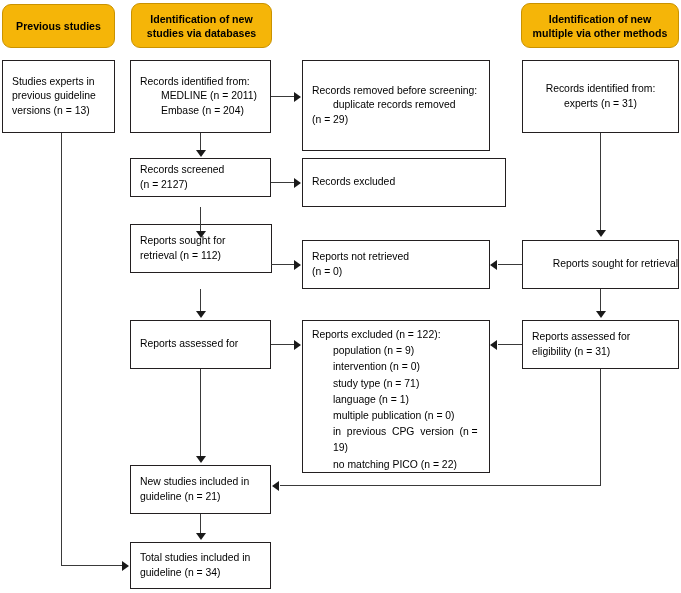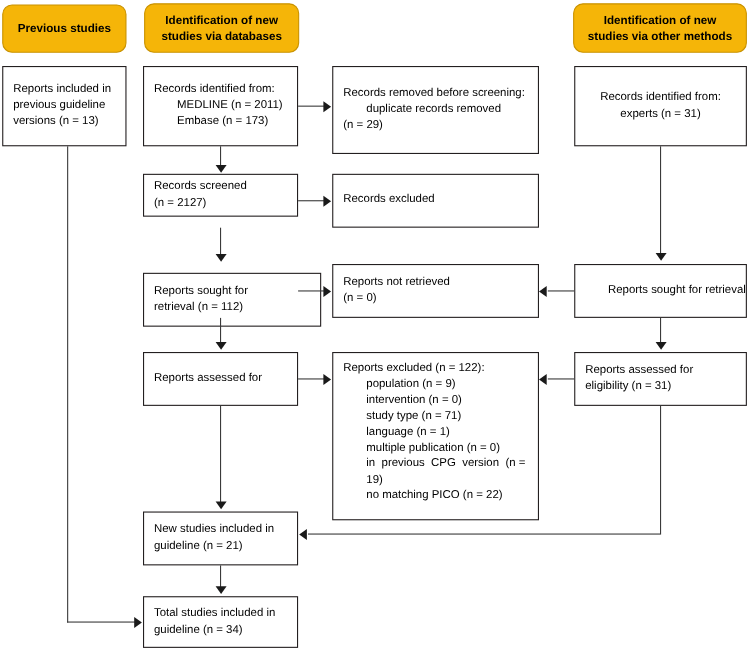--- a/index.html
+++ b/index.html
@@ -65,74 +65,74 @@
     <span class="ln">Previous studies</span>
   </div>
 
   <div class="header" style="left:131px;top:3px;width:141px;height:45px;">
     <span class="ln">Identification of new</span>
     <span class="ln">studies via databases</span>
   </div>
 
   <div class="header" style="left:521px;top:3px;width:158px;height:45px;">
     <span class="ln">Identification of new</span>
-    <span class="ln">studies via other methods</span>
+    <span class="ln">multiple via other methods</span>
   </div>
 
   <div class="node" style="left:2px;top:60px;width:113px;height:73px;">
-    <span class="ln">Reports included in</span>
+    <span class="ln">Studies experts in</span>
     <span class="ln">previous guideline</span>
     <span class="ln">versions (n = 13)</span>
   </div>
 
   <div class="node" style="left:130px;top:60px;width:141px;height:73px;">
     <span class="ln">Records identified from:</span>
     <span class="ln indent1">MEDLINE (n = 2011)</span>
-    <span class="ln indent1">Embase (n = 173)</span>
-  </div>
-
-  <div class="node" style="left:302px;top:60px;width:188px;height:80px;">
+    <span class="ln indent1">Embase (n = 204)</span>
+  </div>
+
+  <div class="node" style="left:302px;top:60px;width:188px;height:91px;">
     <span class="ln">Records removed before screening:</span>
     <span class="ln indent1">duplicate records removed</span>
     <span class="ln">(n = 29)</span>
   </div>
 
   <div class="node" style="left:522px;top:60px;width:157px;height:73px;align-items:center;">
     <span class="ln" style="padding-left:0;">Records identified from:</span>
     <span class="ln" style="padding-left:0;">experts (n = 31)</span>
   </div>
 
   <div class="node" style="left:130px;top:158px;width:141px;height:39px;">
     <span class="ln">Records screened</span>
     <span class="ln">(n = 2127)</span>
   </div>
 
-  <div class="node" style="left:302px;top:158px;width:188px;height:49px;">
+  <div class="node" style="left:302px;top:158px;width:204px;height:49px;">
     <span class="ln">Records excluded</span>
   </div>
 
-  <div class="node" style="left:130px;top:248px;width:162px;height:49px;">
+  <div class="node" style="left:130px;top:224px;width:142px;height:49px;">
     <span class="ln">Reports sought for</span>
     <span class="ln">retrieval (n = 112)</span>
   </div>
 
   <div class="node" style="left:302px;top:240px;width:188px;height:49px;">
     <span class="ln">Reports not retrieved</span>
     <span class="ln">(n = 0)</span>
   </div>
 
   <div class="node" style="left:522px;top:240px;width:157px;height:49px;text-align:right;">
     <span class="ln">Reports sought for retrieval</span>
   </div>
 
   <div class="node" style="left:130px;top:320px;width:141px;height:49px;">
     <span class="ln">Reports assessed for</span>
   </div>
 
-  <div class="node" style="left:302px;top:320px;width:188px;height:153px;justify-content:flex-start;padding-top:7px;">
+  <div class="node" style="left:302px;top:320px;width:188px;height:153px;justify-content:space-between;padding-top:7px;">
     <span class="ln">Reports excluded (n = 122):</span>
     <span class="ln indent2">population (n = 9)</span>
     <span class="ln indent2">intervention (n = 0)</span>
     <span class="ln indent2">study type (n = 71)</span>
     <span class="ln indent2">language (n = 1)</span>
     <span class="ln indent2">multiple publication (n = 0)</span>
     <span class="ln indent2">in  previous  CPG  version  (n =</span>
     <span class="ln indent2">19)</span>
     <span class="ln indent2">no matching PICO (n = 22)</span>
   </div>

